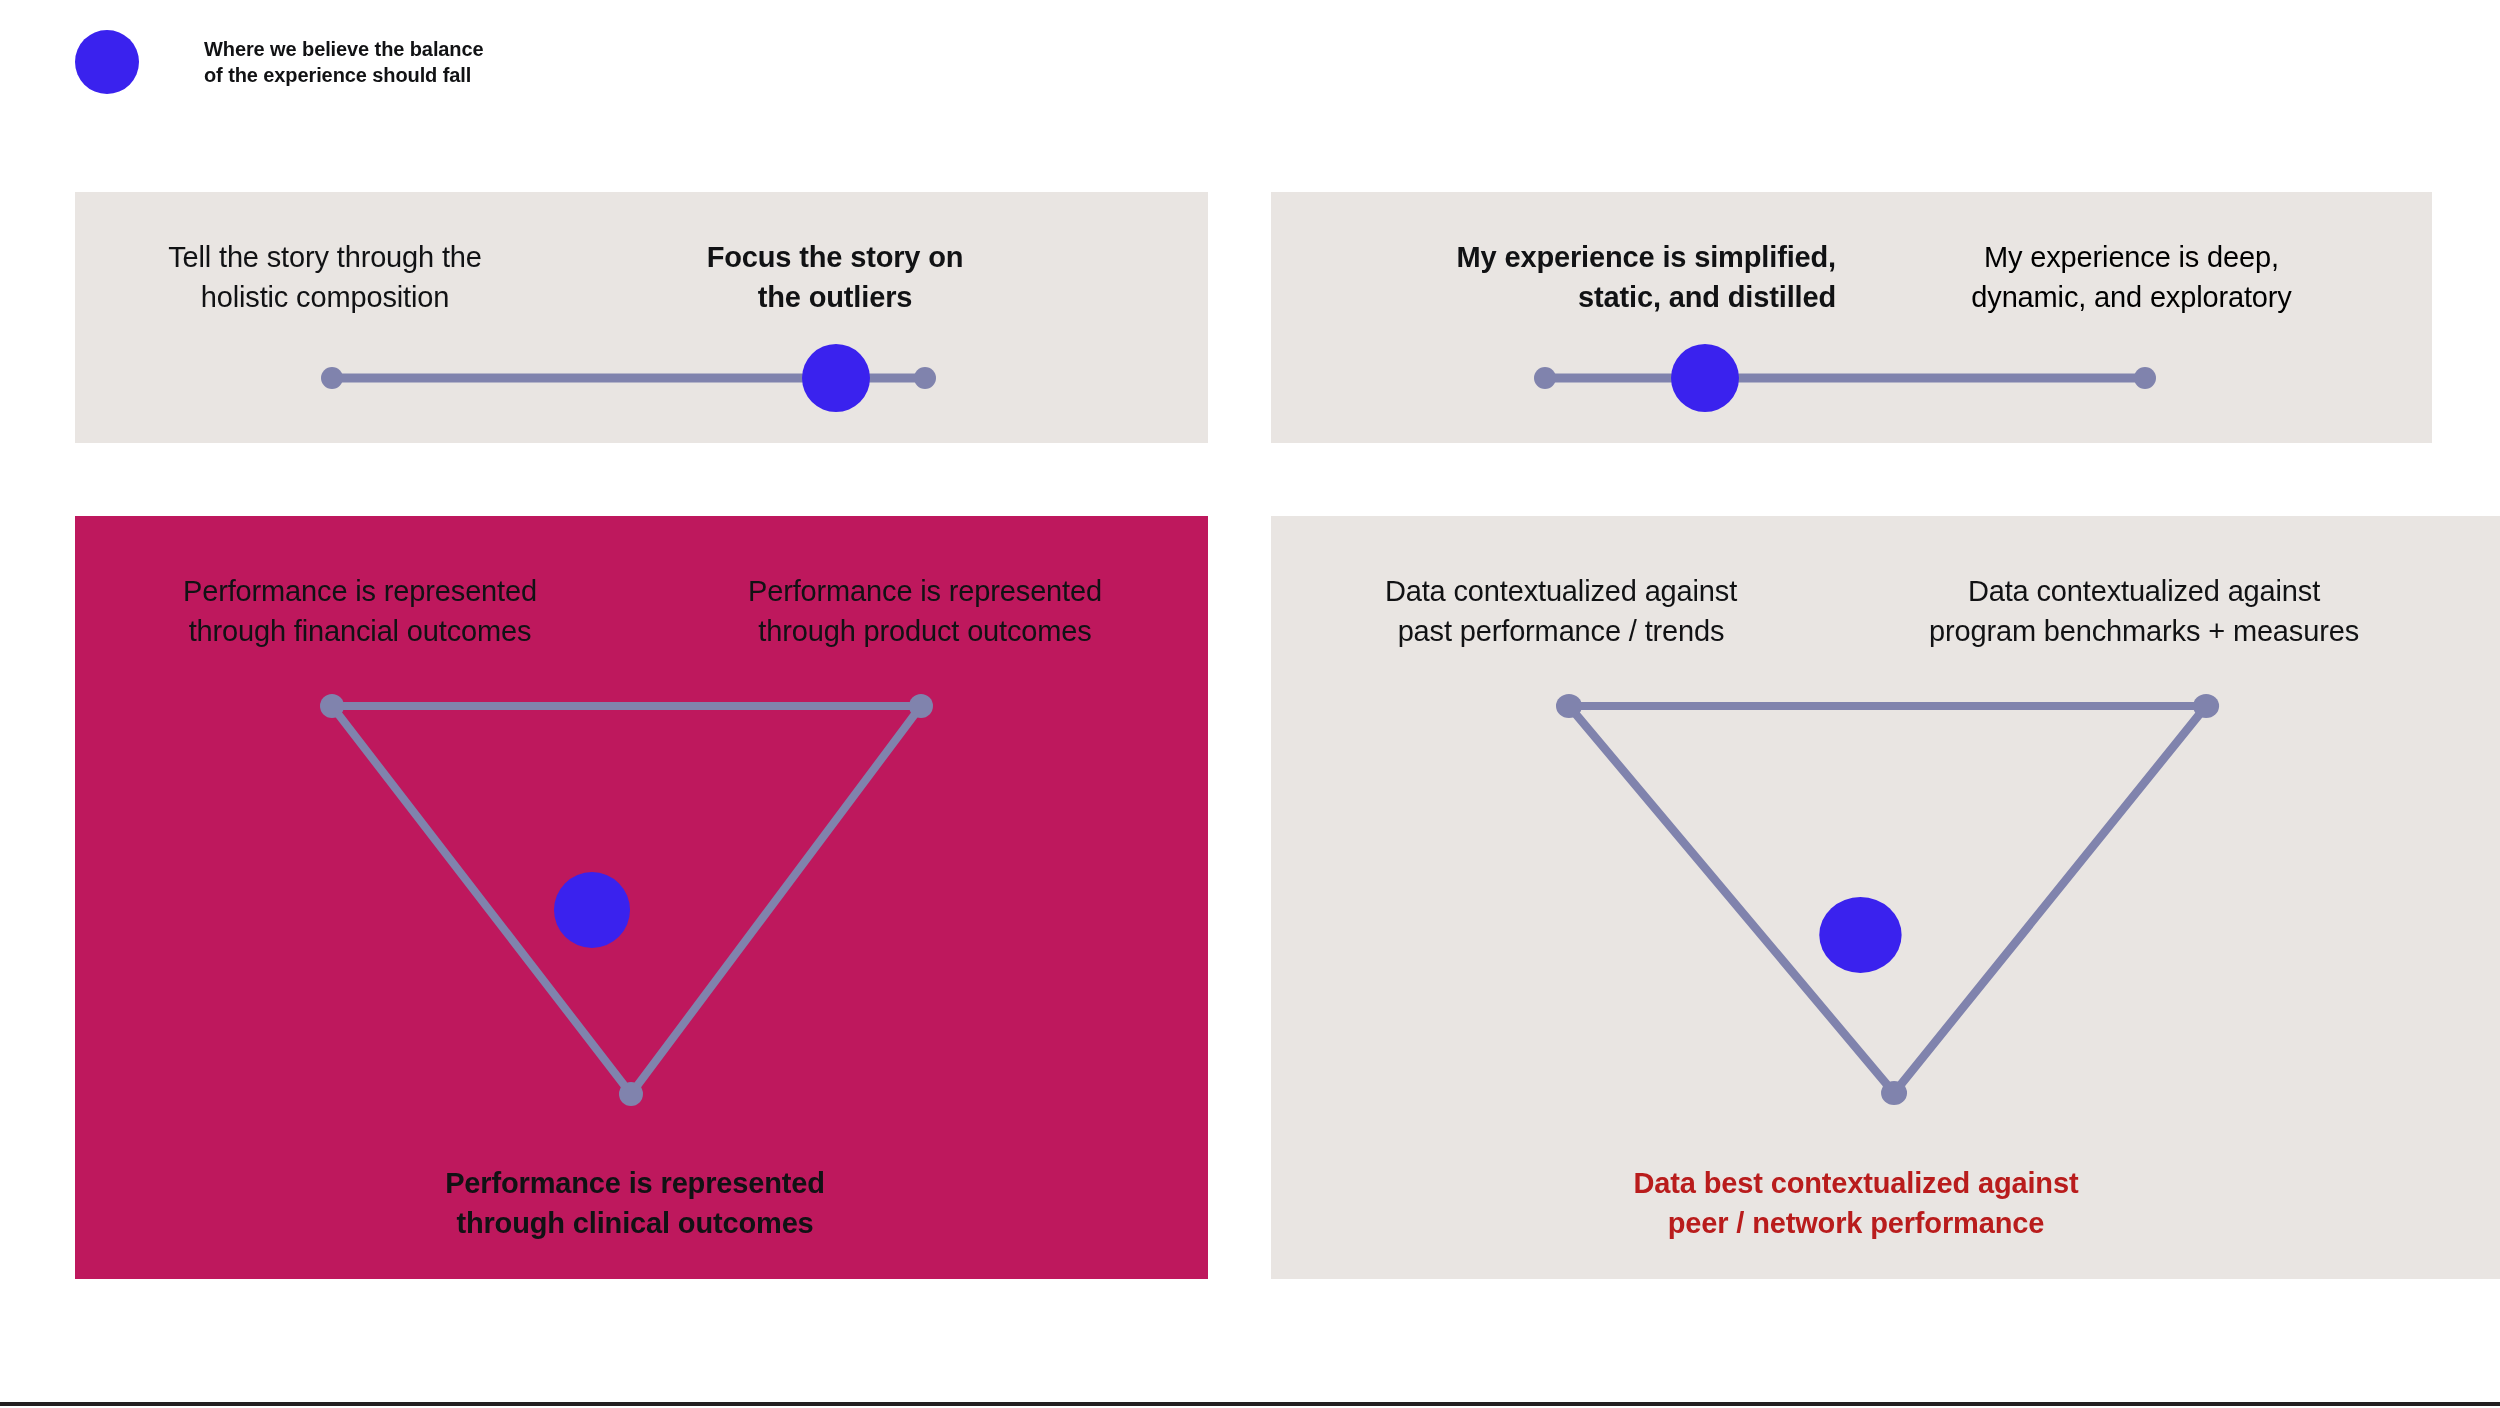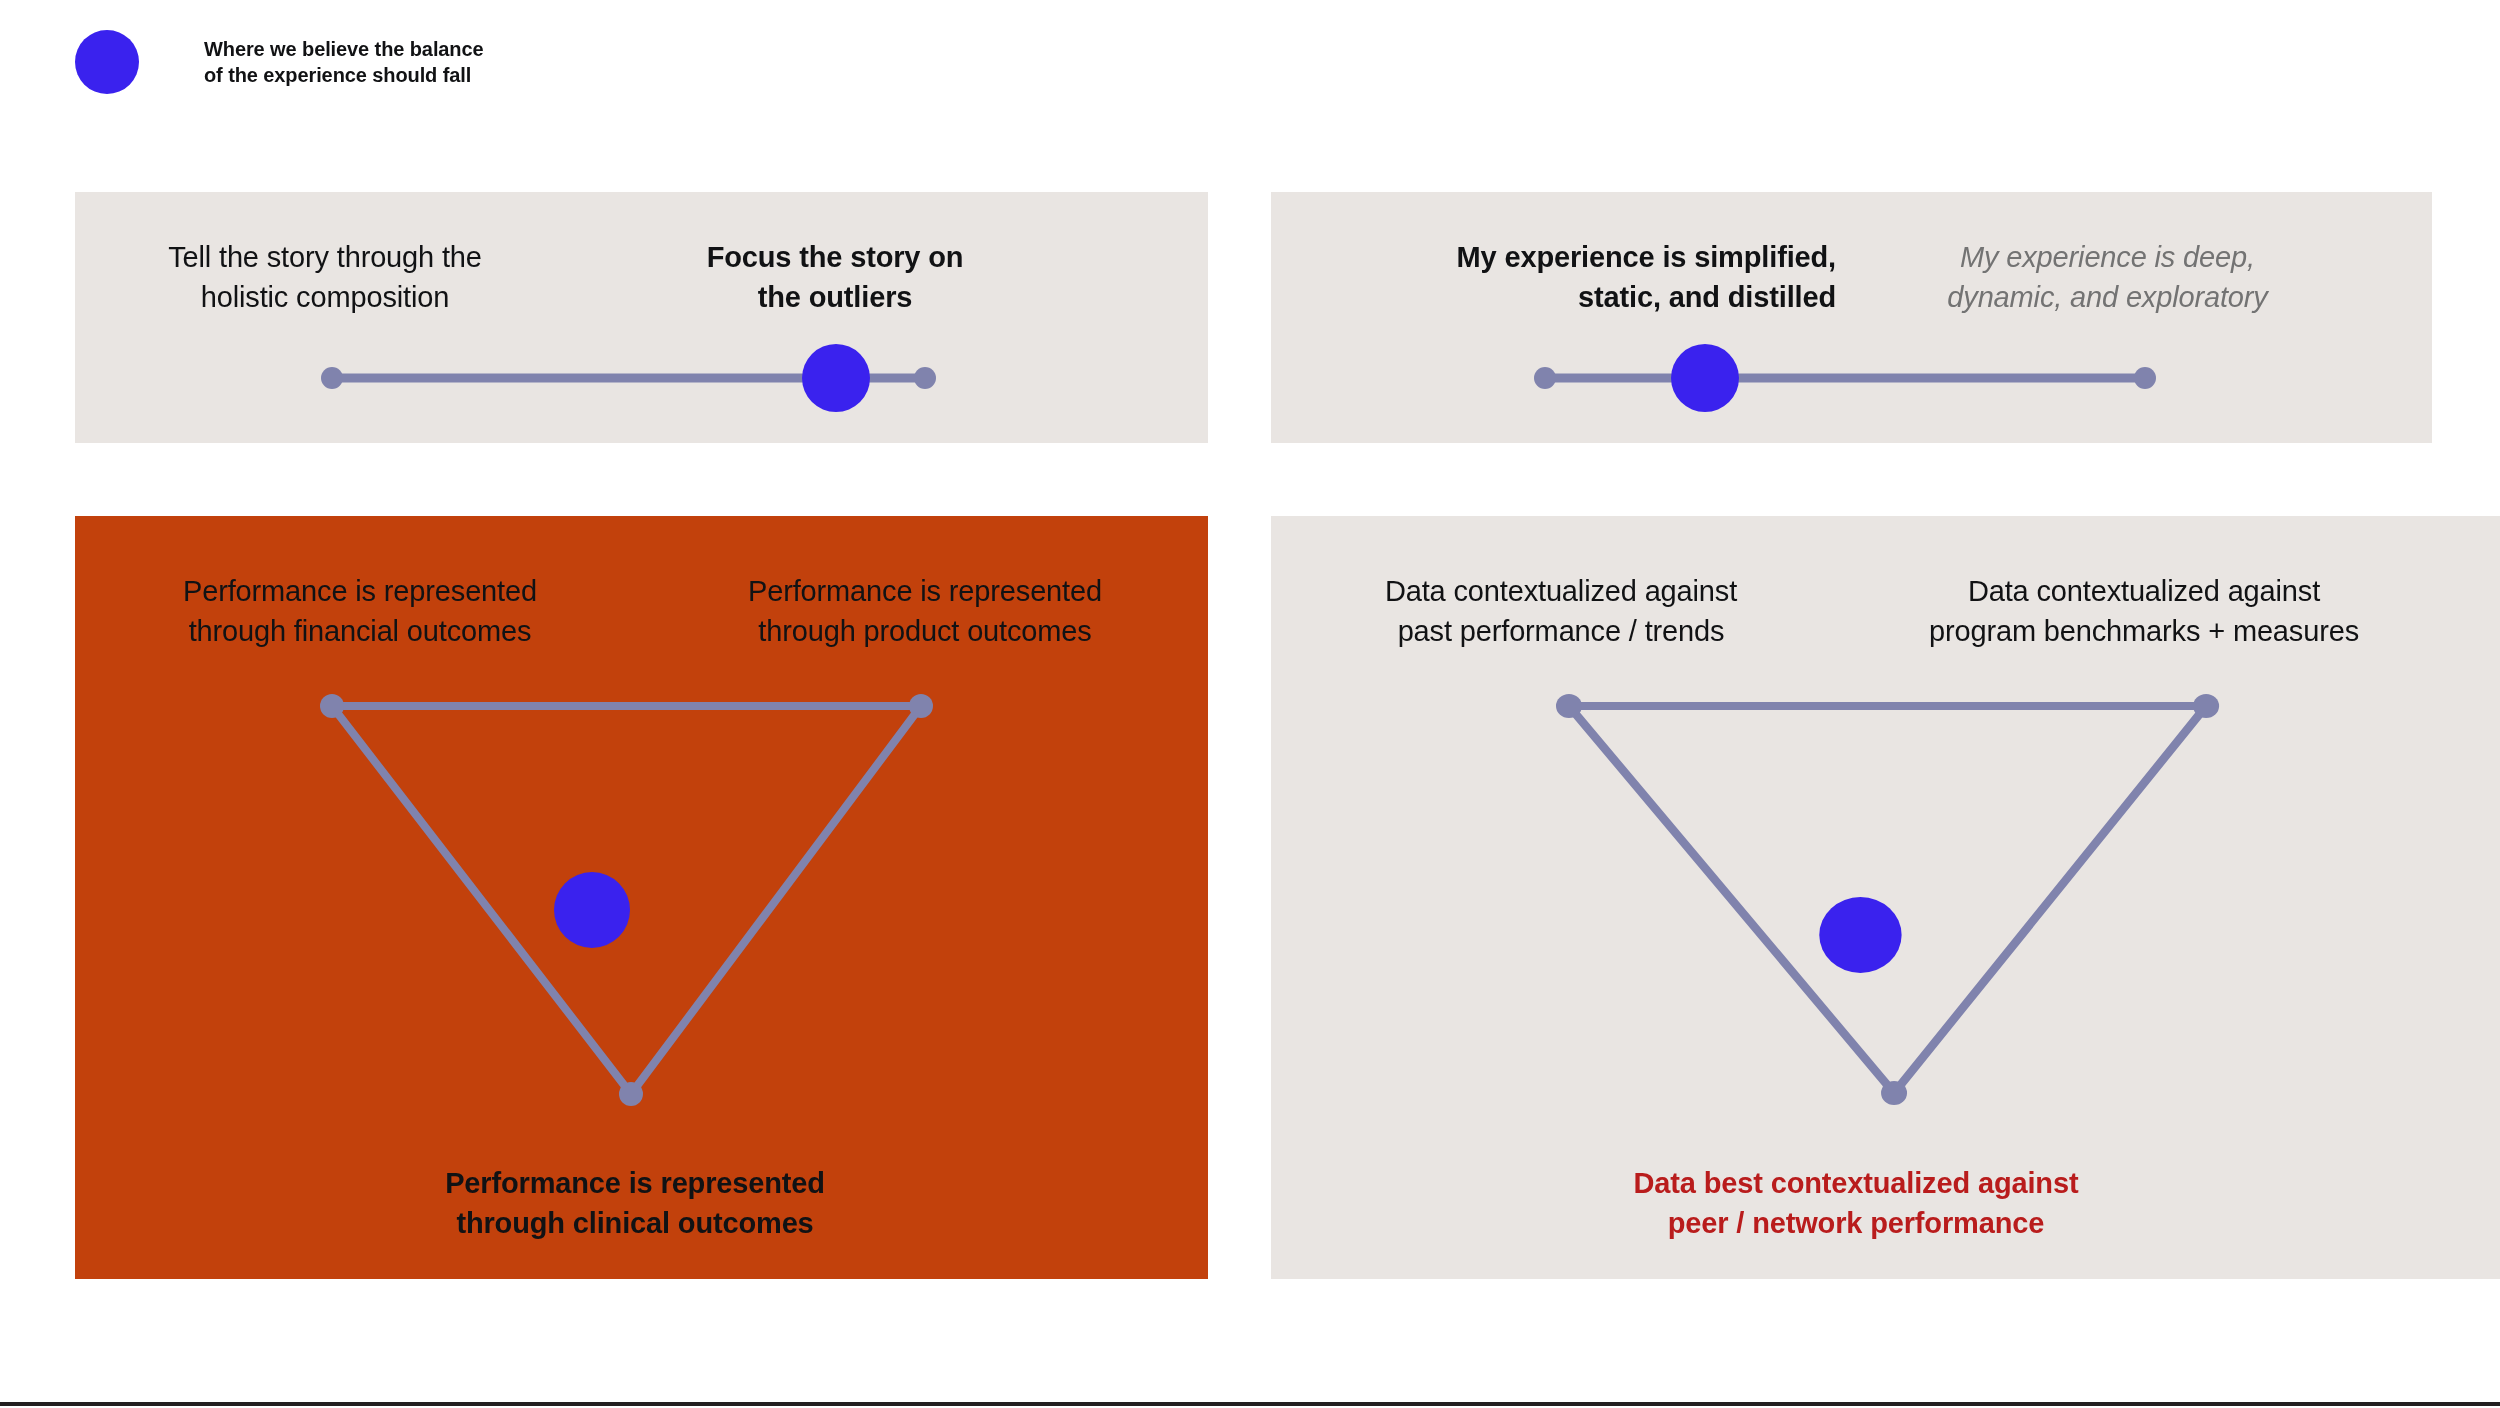--- a/index.html
+++ b/index.html
@@ -82,25 +82,25 @@
 
   <div class="panel" id="panel-1" style="background: rgb(233, 229, 226);">
     <svg class="panel-svg" viewBox="0 0 1161 251" preserveAspectRatio="none">
       <line x1="274" y1="186" x2="874" y2="186" stroke="#8083ad" stroke-width="9" stroke-linecap="round"></line>
       <circle cx="274" cy="186" r="11" fill="#8083ad"></circle>
       <circle cx="874" cy="186" r="11" fill="#8083ad"></circle>
       <circle cx="434" cy="186" r="34" fill="#3a22ee"></circle>
     </svg>
     <div class="lbl s-left bold" style="left: 20px; width: 545px; color: rgb(17, 18, 20); text-align: right;">My experience is simplified,
 static, and distilled</div>
-    <div class="lbl s-right" style="left: 564px; width: 545px; color: #737373; font-style: italic;">My experience is deep,
+    <div class="lbl s-right" style="left: 588px; width: 545px; color: #000000;">My experience is deep,
 dynamic, and exploratory</div>
   </div>
 
-  <div class="panel" id="panel-2" style="background: #c2410c;">
+  <div class="panel" id="panel-2" style="background: #be185d;">
     <svg class="panel-svg" viewBox="0 0 1133 763" preserveAspectRatio="none">
       <path d="M257,190 L846,190 L556,578 Z" fill="none" stroke="#8083ad" stroke-width="8" stroke-linejoin="round"></path>
       <circle cx="257" cy="190" r="12" fill="#8083ad"></circle>
       <circle cx="846" cy="190" r="12" fill="#8083ad"></circle>
       <circle cx="556" cy="578" r="12" fill="#8083ad"></circle>
       <circle cx="517" cy="394" r="38" fill="#3a22ee"></circle>
     </svg>
     <div class="lbl t-left" style="left: 5px; width: 560px; color: rgb(17, 18, 20);">Performance is represented
 through financial outcomes</div>
     <div class="lbl t-right" style="left: 570px; width: 560px; color: rgb(17, 18, 20);">Performance is represented

